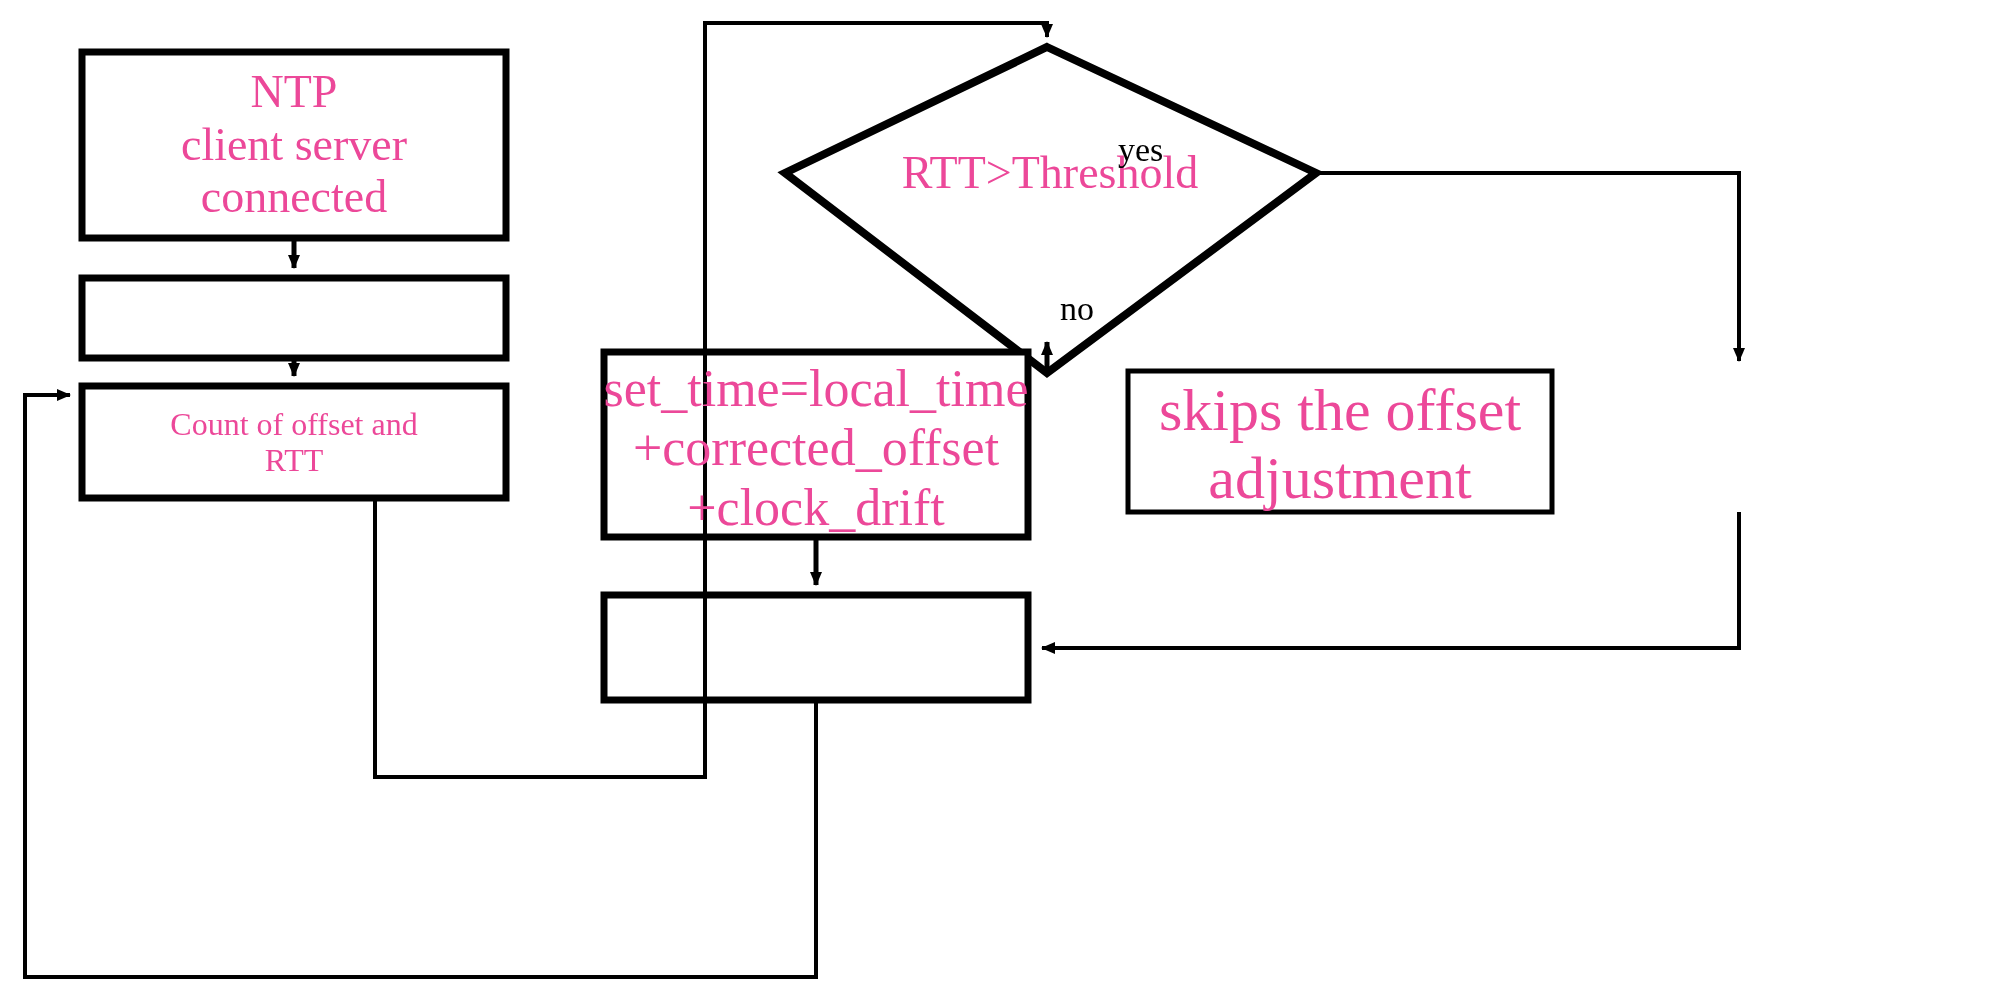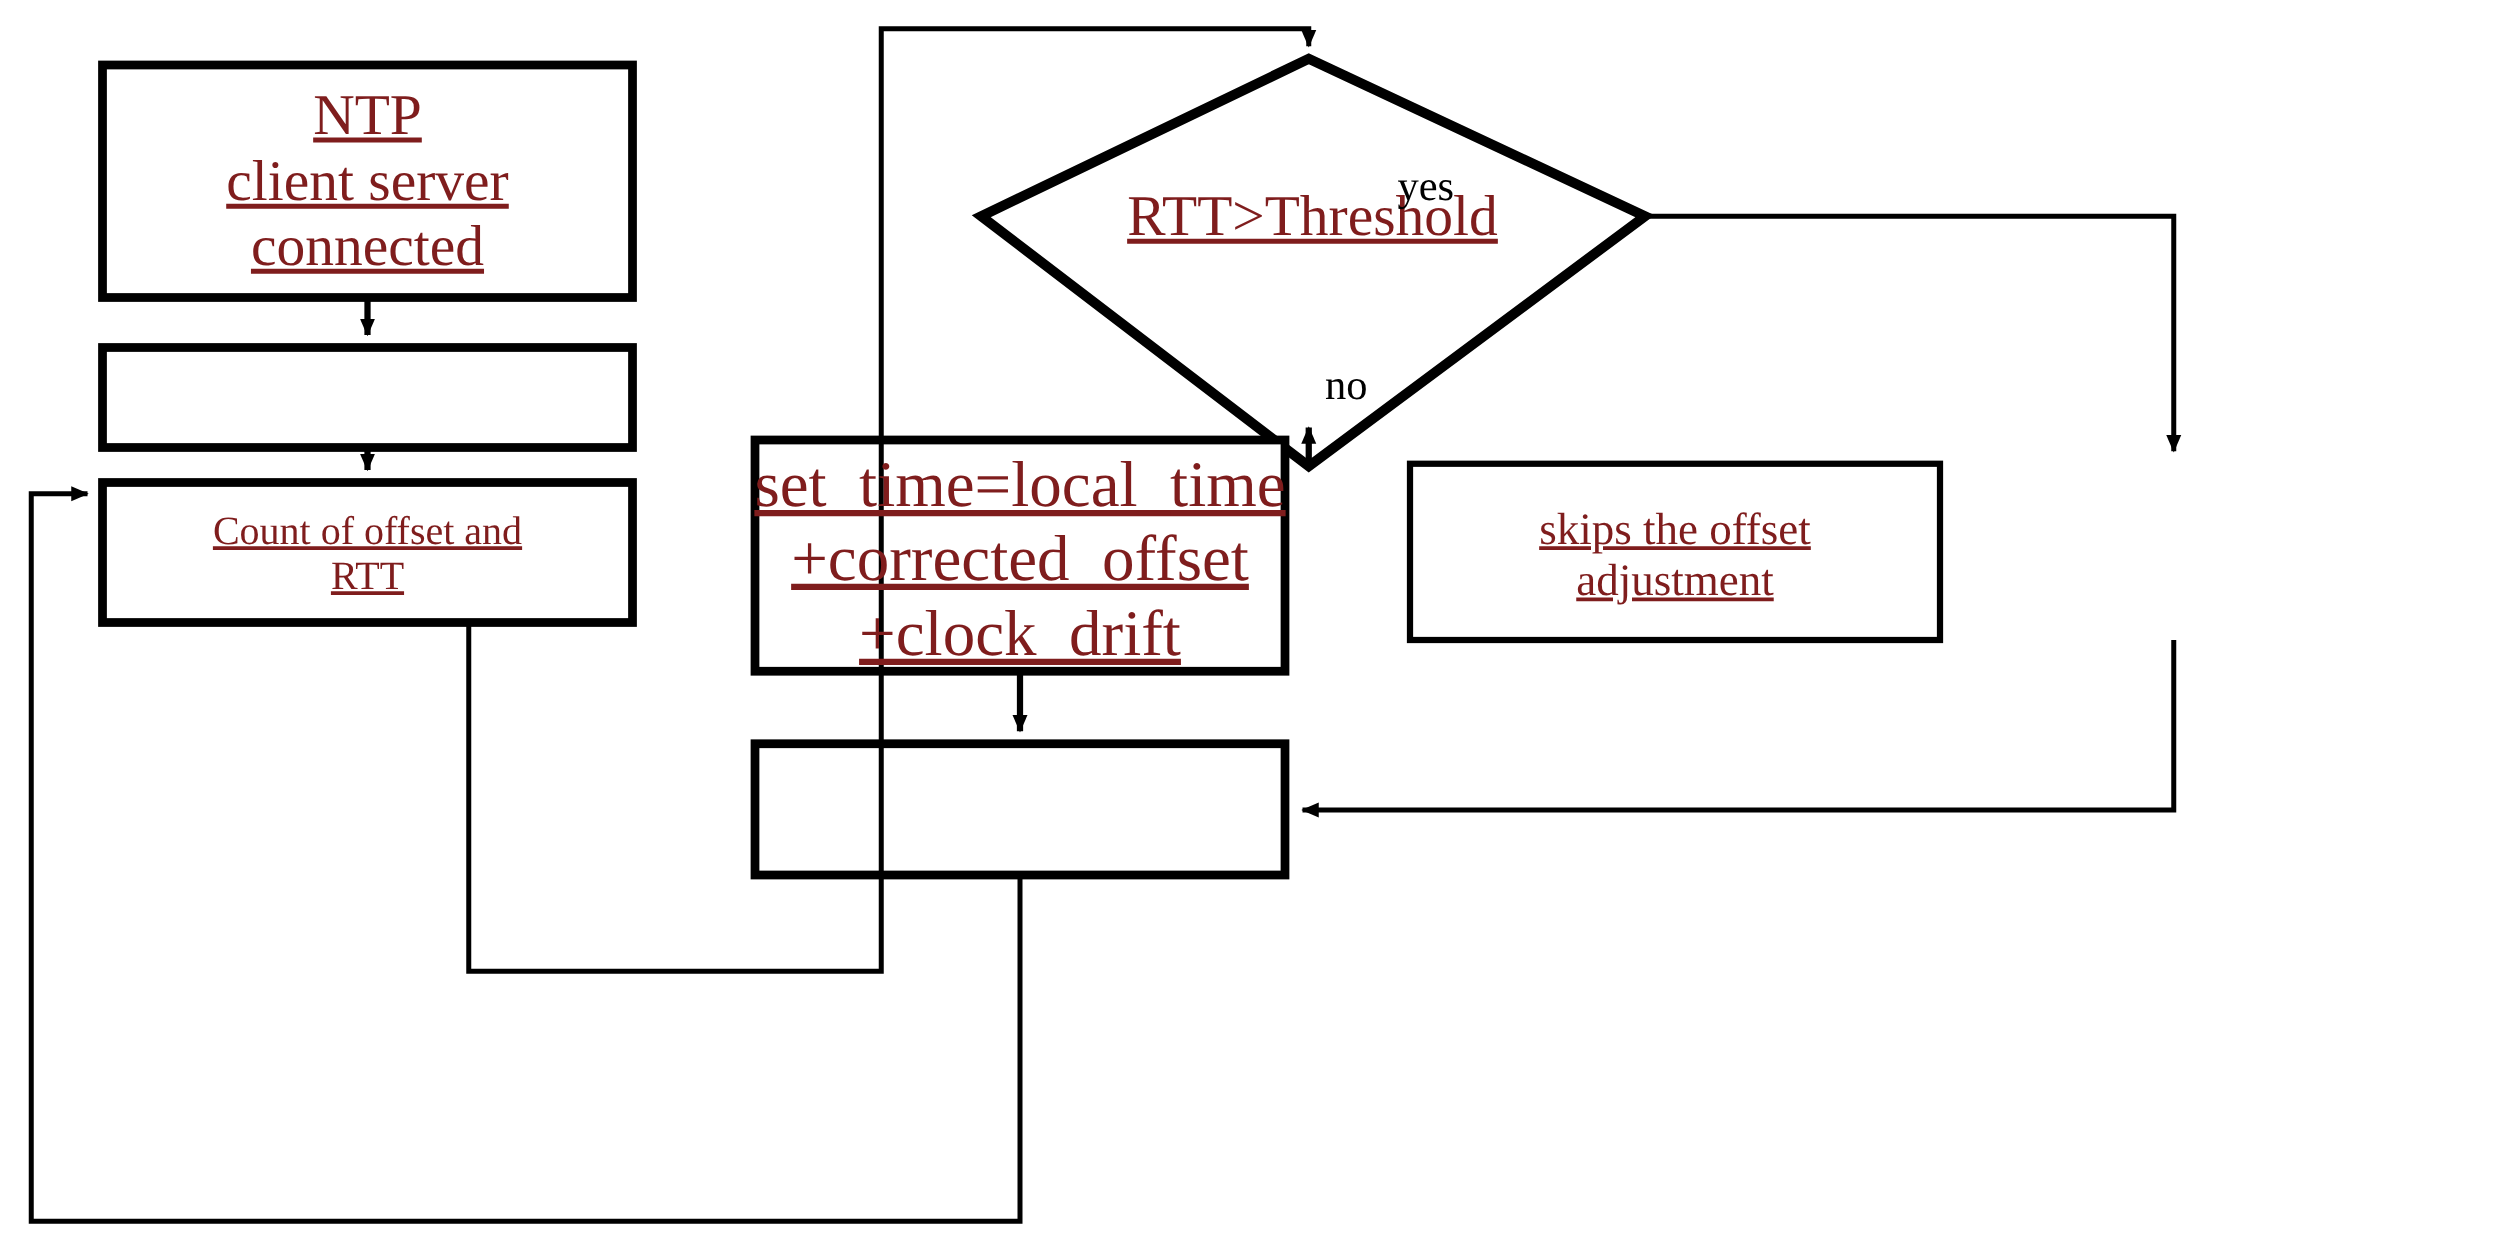--- a/index.html
+++ b/index.html
@@ -21,41 +21,40 @@
     top: 0;
     width: 2010px;
     height: 1000px;
   }
   .node-text {
     position: absolute;
     display: flex;
     align-items: center;
     justify-content: center;
     text-align: center;
-    color: #7f1d1d;
+    color: #ec4899;
     line-height: 1.14;
     white-space: pre-line;
     pointer-events: none;
-    text-decoration: underline;
   }
   .edge-label {
     position: absolute;
     color: #000000;
     font-size: 34px;
     line-height: 1;
     white-space: nowrap;
   }
 
   
   #t-ntp        { left:  82px; top:  52px; width: 424px; height: 186px; font-size: 46px; }
   #t-packet     { left:  82px; top: 278px; width: 424px; height:  80px; font-size: 46px; }
   #t-count      { left:  82px; top: 386px; width: 424px; height: 112px; font-size: 32px; }
   #t-decision   { left: 790px; top: 140px; width: 520px; height:  66px; font-size: 46px; }
   #t-settime    { left: 604px; top: 360px; width: 424px; height: 176px; font-size: 52px; }
-  #t-skips      { left:1128px; top: 376px; width: 424px; height: 136px; font-size: 36px; }
+  #t-skips      { left:1128px; top: 376px; width: 424px; height: 136px; font-size: 60px; }
   #t-waiting    { left: 604px; top: 600px; width: 424px; height: 102px; font-size: 46px; }
 
   #lbl-yes { left: 1118px; top: 133px; }
   #lbl-no  { left: 1060px; top: 292px; }
 </style>
 </head>
 <body>
 
 <div id="canvas">
 

